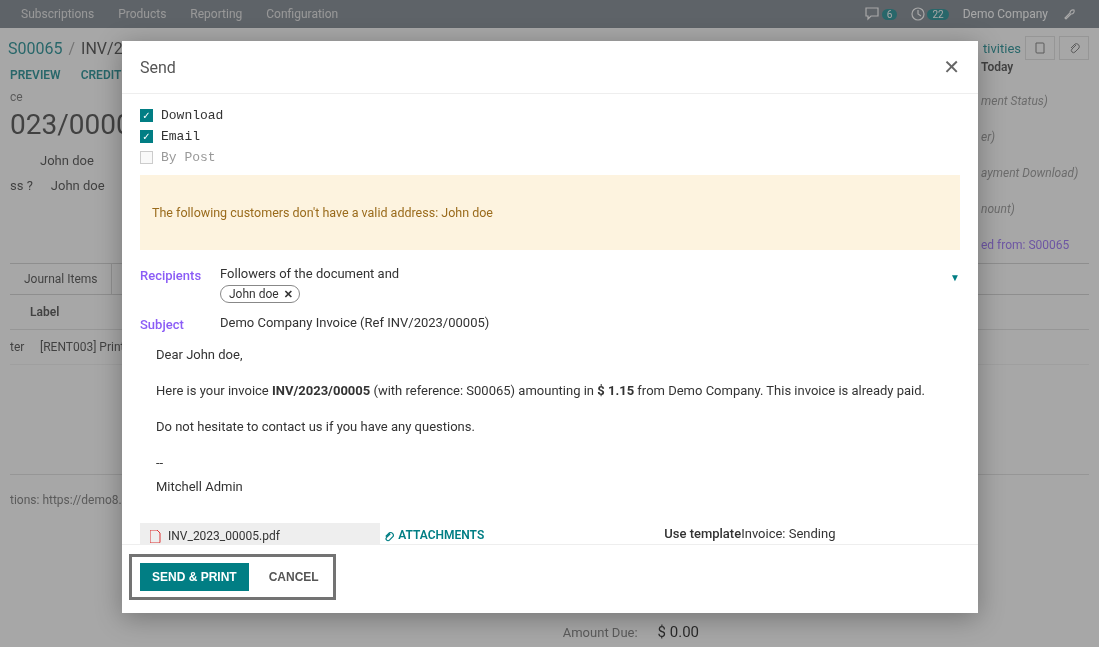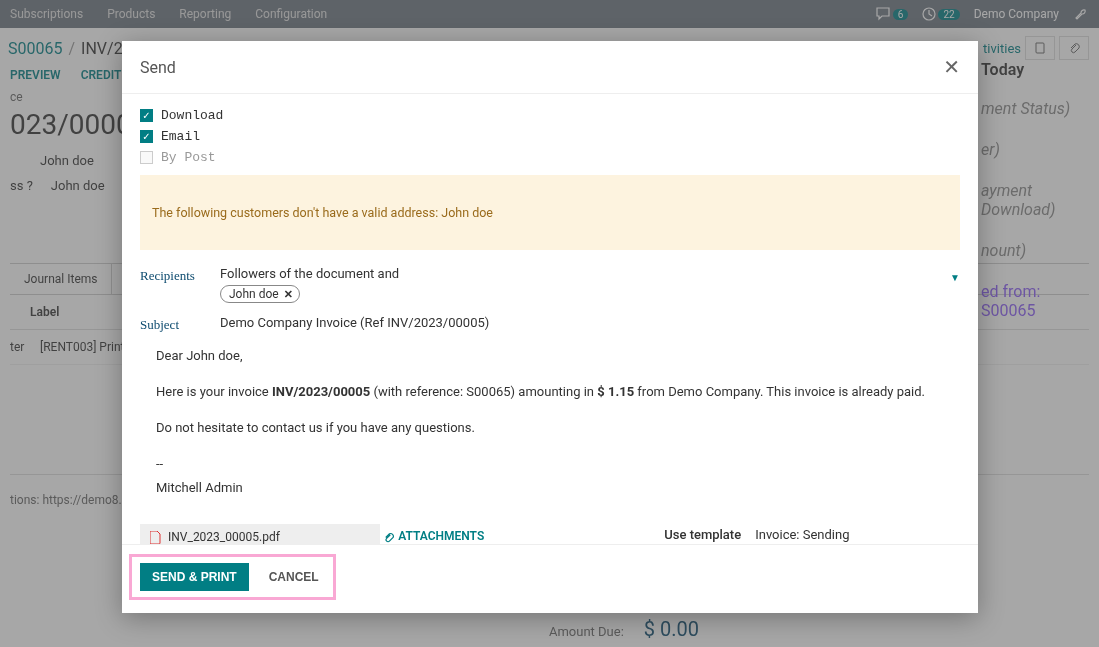--- a/index.html
+++ b/index.html
@@ -1,19 +1,19 @@
 <!DOCTYPE html>
 <html><head>
 <meta charset="utf-8">
 <style>
   * { box-sizing: border-box; margin: 0; padding: 0; }
   body { font-family: -apple-system, BlinkMacSystemFont, "Segoe UI", Roboto, sans-serif; font-size: 13px; background: #fff; width: 1099px; height: 647px; overflow: hidden; position: relative; color: #333; }
   
   
-  .topnav { background: #6c7680; color: #fff; height: 28px; display: flex; align-items: center; padding: 0 10px; font-size: 12px; }
+  .topnav { background: #6c7680; color: #fff; height: 28px; display: flex; align-items: center; padding: 0 21px; font-size: 12px; }
   .topnav .nav-item { margin-right: 24px; color: #e0e0e0; cursor: pointer; }
   .topnav .spacer { flex: 1; }
   .topnav .icon-badge { display: flex; align-items: center; margin-right: 14px; position: relative; }
   .topnav .badge { background: #017E84; color: #fff; border-radius: 8px; padding: 0 5px; font-size: 10px; margin-left: 2px; }
   .topnav .company { margin-right: 14px; }
   
   
   .breadcrumb { padding: 8px 10px 0 8px; font-size: 16px; color: #333; display: flex; align-items: center; height: 32px; }
   .breadcrumb .link { color: #017E84; }
   .breadcrumb .sep { margin: 0 6px; color: #999; }
@@ -30,24 +30,24 @@
   .bg-row .val { margin-left: 30px; }
   
   .bg-tabs { border-top: 1px solid #ccc; border-bottom: 1px solid #ccc; display: flex; margin-top: 20px; }
   .bg-tabs .tab { padding: 8px 14px; border-right: 1px solid #ccc; font-size: 12px; }
   .bg-table-head { display: flex; padding: 10px 0; font-weight: 600; font-size: 12px; border-bottom: 1px solid #ddd; }
   .bg-table-head .c1 { width: 20px; }
   .bg-table-head .c2 { width: 120px; }
   .bg-table-row { display: flex; padding: 10px 0; font-size: 12px; border-bottom: 1px solid #eee; }
   
   .bg-amount { position: absolute; right: 400px; bottom: 6px; display: flex; align-items: baseline; gap: 20px; font-size: 13px; color: #666; }
-  .bg-amount .val { font-size: 20px; color: #0c4a6e; }
-  
-  
-  .right-panel { position: absolute; right: 0; top: 60px; width: 130px; padding: 0 12px; font-size: 16px; color: #666; }
+  .bg-amount .val { font-size: 15px; color: #000000; }
+  
+  
+  .right-panel { position: absolute; right: 0; top: 60px; width: 130px; padding: 0 12px; font-size: 12px; color: #666; }
   .right-panel .today { font-weight: 600; color: #333; margin-bottom: 20px; }
   .right-panel .item { margin-bottom: 22px; font-style: italic; color: #888; }
   .right-panel .origin { font-style: normal; color: #8b5cf6; }
   
   
   .overlay { position: absolute; inset: 0; background: rgba(80,80,80,0.5); z-index: 10; }
   
   
   .modal { position: absolute; left: 122px; top: 41px; width: 856px; height: 572px; background: #fff; z-index: 20; display: flex; flex-direction: column; box-shadow: 0 5px 25px rgba(0,0,0,0.3); }
   .modal-head { display: flex; align-items: center; padding: 14px 18px; border-bottom: 1px solid #eee; }
@@ -60,41 +60,41 @@
   .chk-row { display: flex; align-items: center; margin-bottom: 6px; font-size: 13px; }
   .chk-row .box { width: 13px; height: 13px; border: 1px solid #017E84; margin-right: 8px; display: inline-flex; align-items: center; justify-content: center; font-size: 10px; color: #fff; }
   .chk-row .box.checked { background: #017E84; }
   .chk-row .box.unchecked { border-color: #ccc; background: #f9f9f9; }
   .chk-row .lbl { color: #333; font-family: Liberation Mono, monospace; }
   .chk-row .lbl.muted { color: #999; }
   
   .warning { background: #FDF3DF; color: #9A6B1C; padding: 30px 12px; margin: 10px 0 16px 0; font-size: 12.5px; }
   
   .field-row { display: flex; align-items: flex-start; margin-bottom: 12px; font-size: 13px; }
-  .field-row .flabel { width: 80px; color: #0c4a6e; font-weight: 500; padding-top: 2px; font-family: Liberation Serif, serif; }
+  .field-row .flabel { width: 80px; color: #8b5cf6; font-weight: 500; padding-top: 2px; }
   .field-row .fval { flex: 1; position: relative; }
   
   .tag { display: inline-flex; align-items: center; border: 1px solid #888; border-radius: 11px; padding: 1px 6px 1px 8px; font-size: 12px; margin-top: 4px; }
   .tag .x { margin-left: 5px; font-size: 11px; cursor: pointer; font-weight: bold; }
   
   .caret-down { position: absolute; right: 0; top: 6px; color: #017E84; font-size: 10px; cursor: pointer; }
   
   .email-body { margin-top: 10px; font-size: 13px; line-height: 1.7; color: #333; }
   .email-body p { margin-bottom: 14px; margin-left: 16px; }
   
   .attach-row { display: flex; align-items: center; margin-top: 20px; gap: 180px; }
   .attach-box { background: #eee; padding: 5px 10px; display: inline-flex; align-items: center; font-size: 12px; width: 240px; }
   .attach-box .picon { color: #D33; margin-right: 7px; font-size: 12px; }
   .attach-link { color: #017E84; font-size: 12px; font-weight: 600; margin-top: 10px; display: inline-flex; align-items: center; gap: 4px; }
   
-  .template-row { display: flex; align-items: center; gap: 14px; font-size: 13px; }
+  .template-row { display: flex; align-items: center; font-size: 13px; }
   .template-row .tl { font-weight: 500; }
   
   .modal-footer { border-top: 1px solid #eee; padding: 18px 18px 22px 18px; display: flex; gap: 16px; align-items: center; }
-  .highlight-box { border: 3px solid #f9a8d4; padding: 6px 8px; display: inline-flex; gap: 14px; align-items: center; margin: -9px -11px; }
+  .highlight-box { border: 3px solid #737373; padding: 6px 8px; display: inline-flex; gap: 14px; align-items: center; margin: -9px -11px; }
   .btn-primary { background: #017E84; color: #fff; border: none; padding: 7px 12px; font-size: 12px; font-weight: 600; cursor: pointer; }
   .btn-cancel { background: none; border: none; color: #555; font-size: 12px; font-weight: 600; cursor: pointer; padding: 7px 6px; }
   
   svg { display: inline-block; vertical-align: middle; }
 </style>
 </head>
 <body>
 
 <div class="topnav">
   <span class="nav-item">Subscriptions</span>

